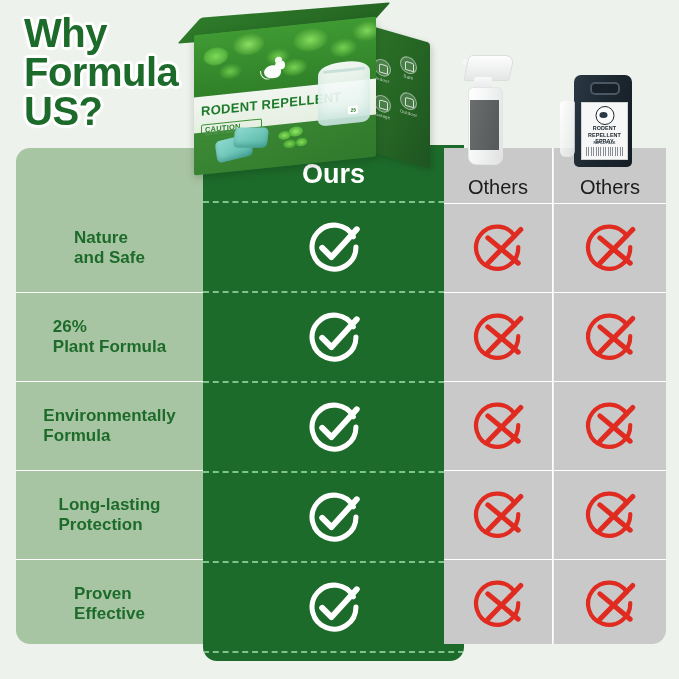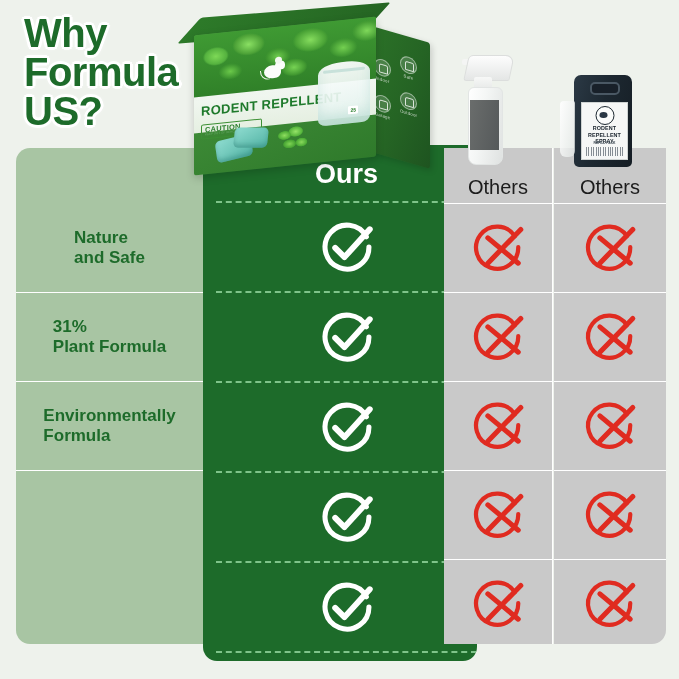--- a/index.html
+++ b/index.html
@@ -422,21 +422,20 @@
   }
   .col-ours {
     position: absolute;
     left: 187px;
     top: -3px;
     width: 261px;
     height: 516px;
     background: #1d6b2a;
     border-radius: 0 0 14px 14px;
     overflow: hidden;
-    padding-left: 13px;
   }
   .col-o1 {
     position: absolute;
     left: 428px; top: 0;
     width: 109px;
     height: 496px;
     background: #c9c9c9;
     overflow: hidden;
   }
   .col-o2 {
@@ -590,24 +589,28 @@
     <div class="j-lines"></div>
   </div>
 </div>
 
 <div class="table">
 
   <div class="col-left">
     <div class="hdr-row"></div>
     <div class="left-cell feat-row">Nature
 and Safe</div>
-    <div class="left-cell feat-row">31%
+    <div class="left-cell feat-row">26%
 Plant Formula</div>
     <div class="left-cell feat-row">Environmentally
 Formula</div>
+    <div class="left-cell feat-row">Long-lasting
+Protection</div>
+    <div class="left-cell feat-row last">Proven
+Effective</div>
   </div>
 
   <div class="col-ours">
     <div class="ours-hdr">Ours</div>
 
     <div class="ours-cell">
       <svg class="mark" viewBox="0 0 64 64">
         <path d="M55 20 A26 26 0 1 0 58 32" fill="none" stroke="#ffffff" stroke-width="6" stroke-linecap="round"></path>
         <path d="M18 33 L29 44 L59 11" fill="none" stroke="#ffffff" stroke-width="7" stroke-linecap="round" stroke-linejoin="round"></path>
       </svg>

